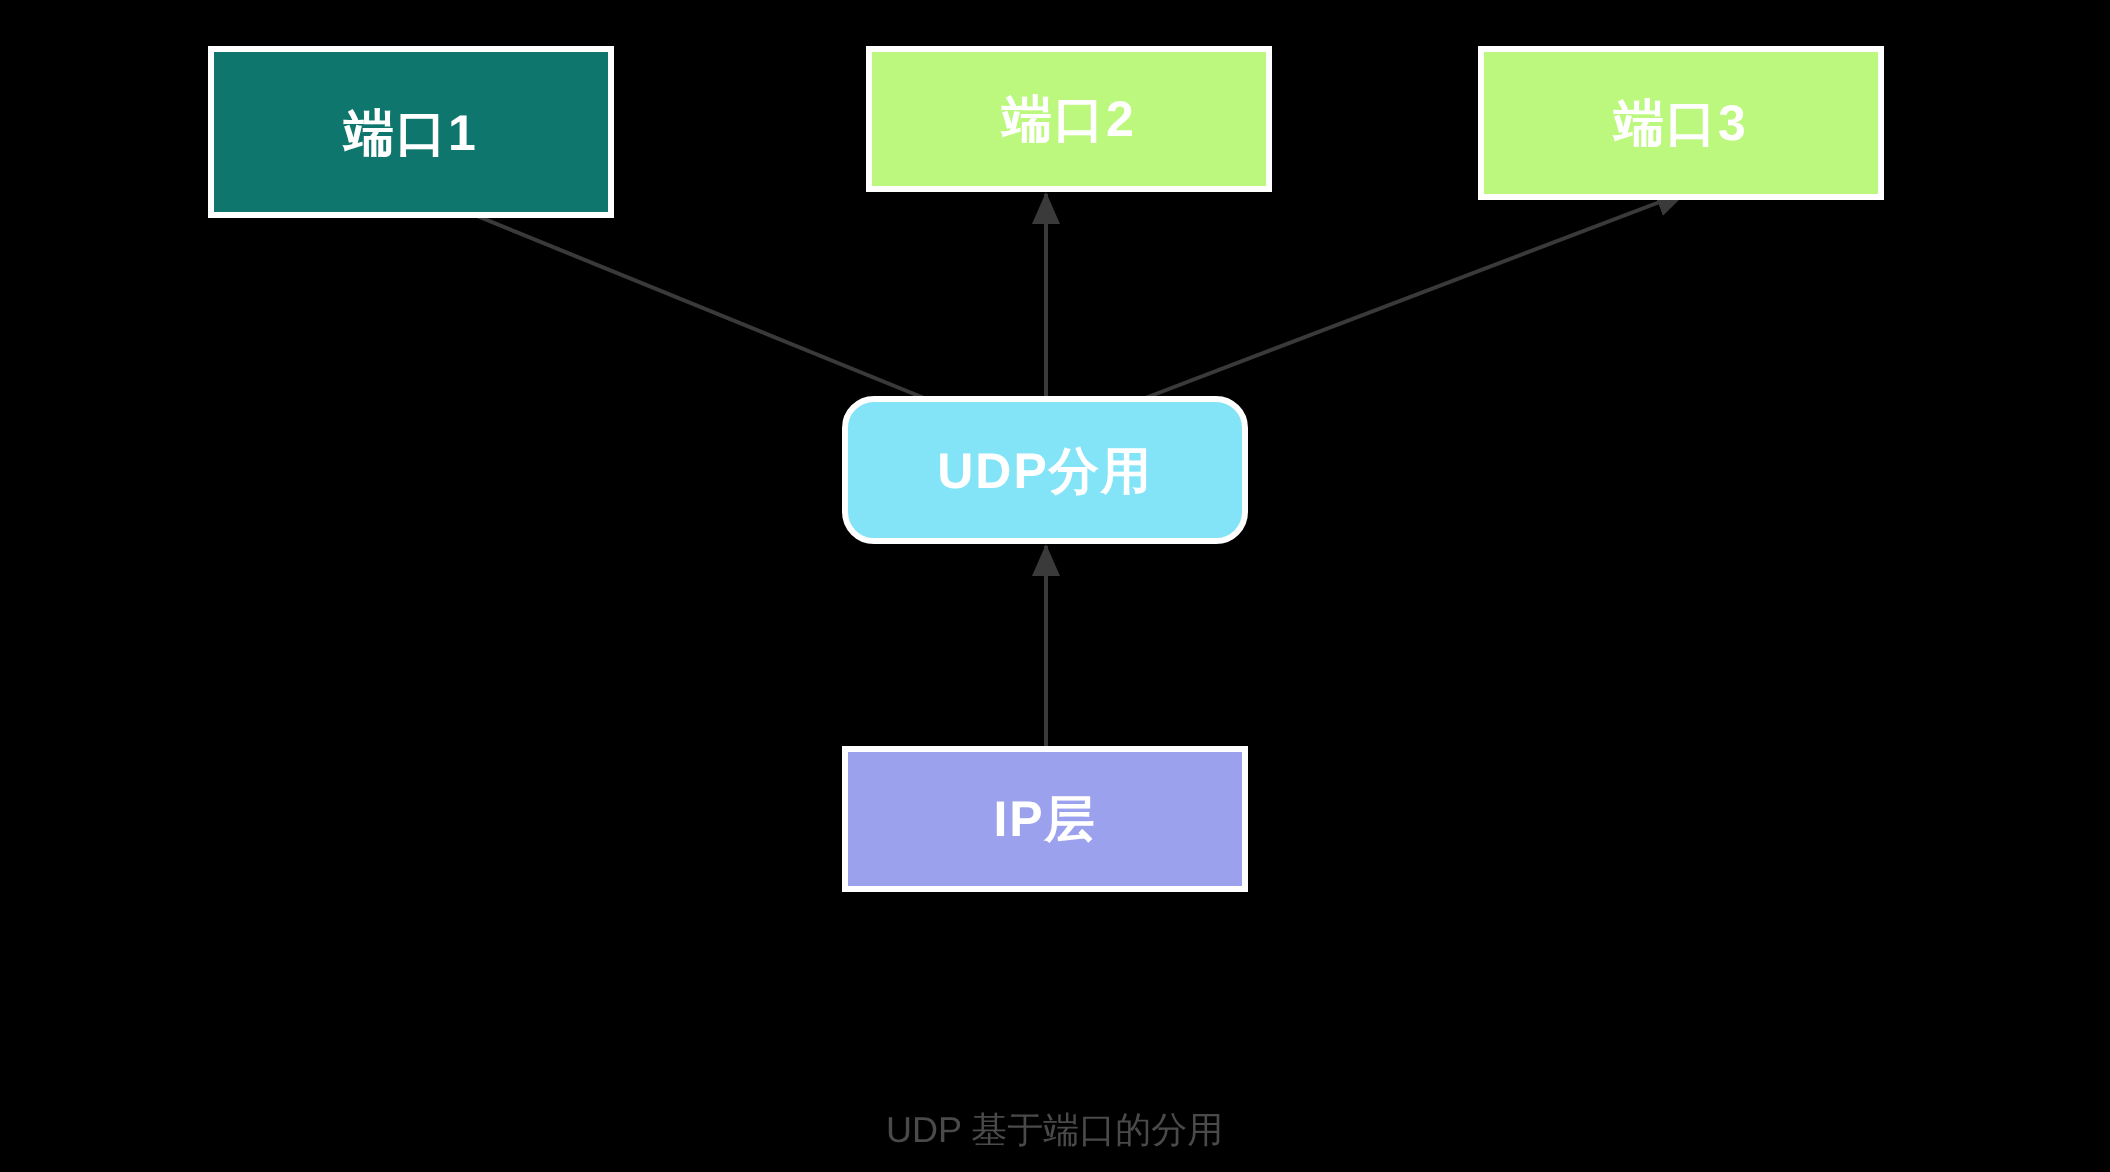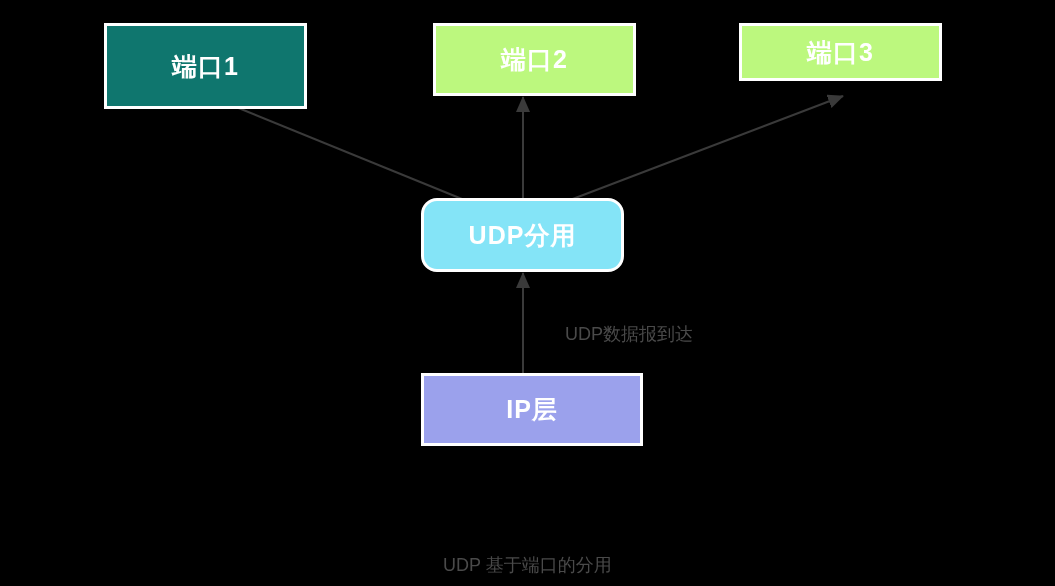--- a/index.html
+++ b/index.html
@@ -60,31 +60,30 @@
       <marker id="arrowhead" markerUnits="userSpaceOnUse" markerWidth="18" markerHeight="16" refX="15" refY="7" orient="auto">
         <path id="arrowhead-path" d="M0,0 L16,7 L0,14 Z" fill="#3a3a3a"></path>
       </marker>
     </defs>
   <line x1="462" y1="199" x2="209" y2="96" stroke="#3a3a3a" stroke-width="2" marker-end="url(#arrowhead)"></line>
       <line x1="523" y1="199" x2="523" y2="97" stroke="#3a3a3a" stroke-width="2" marker-end="url(#arrowhead)"></line>
       <line x1="570" y1="200" x2="843" y2="96" stroke="#3a3a3a" stroke-width="2" marker-end="url(#arrowhead)"></line>
       <line x1="523" y1="373" x2="523" y2="273" stroke="#3a3a3a" stroke-width="2" marker-end="url(#arrowhead)"></line>
     </svg>
 
-  <div class="float-label" id="edge-label" style="color: rgb(74, 74, 74);">UDP数据报到达</div>
 
   <div class="float-label" id="caption" style="color: rgb(74, 74, 74); margin-top: 24px;">UDP 基于端口的分用</div>
 <div class="node" style="left: 104px; top: 23px; width: 203px; height: 86px; background: #0f766e; border-color: rgb(255, 255, 255);">
       <span class="node-label" style="color: rgb(255, 255, 255);">端口1</span>
     </div>
     <div class="node" style="left: 421px; top: 23px; width: 203px; height: 73px; background: rgb(188, 248, 126); border-color: rgb(255, 255, 255); margin-left: 12px;">
       <span class="node-label" style="color: rgb(255, 255, 255);">端口2</span>
     </div>
-    <div class="node" style="left: 739px; top: 23px; width: 203px; height: 58px; background: rgb(188, 248, 126); border-color: rgb(255, 255, 255);">
+    <div class="node" style="left: 739px; top: 23px; width: 203px; height: 77px; background: rgb(188, 248, 126); border-color: rgb(255, 255, 255);">
       <span class="node-label" style="color: rgb(255, 255, 255);">端口3</span>
     </div>
     <div class="node" style="left: 421px; top: 198px; width: 203px; height: 74px; background: rgb(132, 228, 247); border-color: rgb(255, 255, 255); border-radius: 16px;">
       <span class="node-label" style="color: rgb(255, 255, 255);">UDP分用</span>
     </div>
-    <div class="node" style="left: 421px; top: 373px; width: 222px; height: 73px; background: rgb(155, 161, 236); border-color: rgb(255, 255, 255);">
+    <div class="node" style="left: 421px; top: 373px; width: 203px; height: 73px; background: rgb(155, 161, 236); border-color: rgb(255, 255, 255);">
       <span class="node-label" style="color: rgb(255, 255, 255);">IP层</span>
     </div>
   </div>
 
 </body></html>

